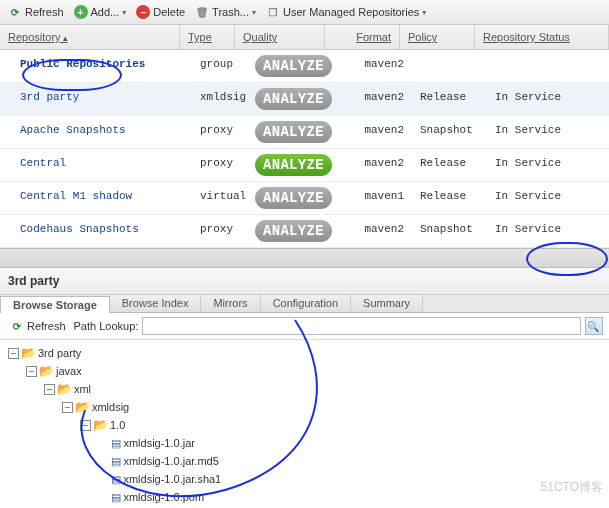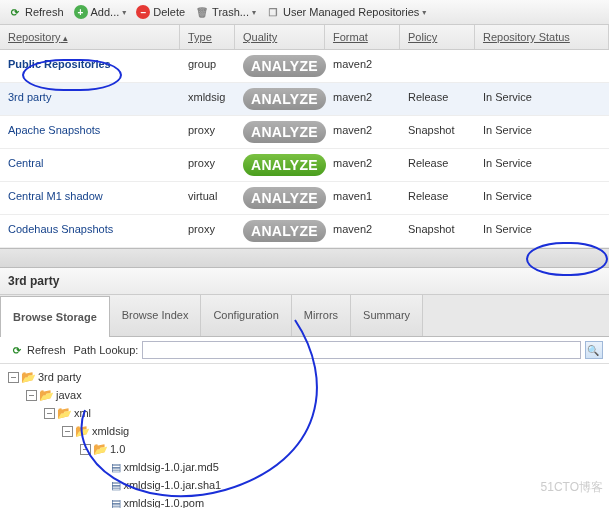--- a/index.html
+++ b/index.html
@@ -11,34 +11,34 @@
 .ic-refresh { color: #2a8a2a; }
 .ic-add { background: #4caf50; color: #fff; }
 .ic-del { background: #e53935; color: #fff; }
 .ic-trash { color: #888; }
 .ic-repo { color: #888; }
 .grid-head { display: flex; background: linear-gradient(#f4f4f4,#e8e8e8); border-bottom: 1px solid #ccc; }
 .grid-head .col { padding: 6px 8px; border-right: 1px solid #d0d0d0; color: #555; font-weight: normal; text-decoration: underline; }
 .col-repo { width: 180px; color:#15428b; }
 .col-type { width: 55px; }
 .col-qual { width: 90px; }
-.col-fmt { width: 75px; }
+.col-fmt { width: 75px; text-align: right; }
 .col-pol { width: 75px; }
 .col-stat { flex: 1; }
 .sort-asc { color:#15428b; }
 .sort-asc::after { content: " ▴"; font-size: 9px; }
-.row { display: flex; border-bottom: 1px solid #ededed; padding: 5px 0; line-height: 18px; }
+.row { display: flex; border-bottom: 1px solid #ededed; padding: 5px 12px; line-height: 18px; font-family: Liberation Mono, monospace; }
 .row.sel { background: #eef3fa; }
 .row .cell { padding: 0 8px; }
 .analyze { display: inline-block; background: linear-gradient(#b0b0b0,#909090); color: #fff; font-size: 14px; font-weight: bold; padding: 2px 8px; border-radius: 11px; letter-spacing: 0.3px; }
 .analyze.green { background: linear-gradient(#7ac142,#4a9e1e); }
 .splitter { height: 20px; background: linear-gradient(#e6e6e6,#d8d8d8); border-top:1px solid #bbb; border-bottom:1px solid #bbb; }
 .detail-title { padding: 6px 8px; font-weight: bold; font-size: 12px; color: #333; background: linear-gradient(#f9f9f9,#ececec); border-bottom: 1px solid #ccc; }
 .tabs { display: flex; background: #e8e8e8; border-bottom: 1px solid #bbb; }
-.tab { padding: 14px 12px; border-right: 1px solid #ccc; color: #555; cursor: pointer; background: linear-gradient(#f0f0f0,#e0e0e0);}
+.tab { padding: 2px 12px; border-right: 1px solid #ccc; color: #555; cursor: pointer; background: linear-gradient(#f0f0f0,#e0e0e0);}
 .tab.active { background: #fff; font-weight: bold; border-top: 1px solid #bbb; border-left: 1px solid #bbb; border-right:1px solid #bbb; position:relative; top:1px;}
 .pathbar { display: flex; align-items: center; gap: 4px; padding: 4px 6px; border-bottom: 1px solid #ddd; }
 .pathbar input { flex: 1; border: 1px solid #b5b8c8; padding: 2px 4px; font-size: 11px; }
 .lookup-btn { display:inline-flex; align-items:center; justify-content:center; width:18px; height:18px; border:1px solid #a0b8d8; background:linear-gradient(#eaf2fb,#d0e2f5); color:#2a6ab0; font-size:10px; cursor:pointer;}
 .tree { padding: 4px 8px 12px 8px; }
 .tree-row { display: flex; align-items: center; gap: 2px; padding: 1px 0; line-height: 16px; }
 .toggle { width: 11px; height: 11px; border: 1px solid #888; display: inline-flex; align-items:center; justify-content:center; font-size: 9px; color:#444; background:#fff; cursor:pointer;}
 .spacer { display:inline-block; width:16px; }
 .folder { color: #c9a43b; }
 .folder::before { content: "📁"; font-size:12px; }
@@ -138,22 +138,22 @@
     </div>
   </div>
 
 <div class="splitter"></div>
 
 <div class="detail-title">3rd party</div>
 
 <div class="tabs" id="tabs">
     <div class="tab active">Browse Storage</div>
     <div class="tab">Browse Index</div>
+    <div class="tab">Mirrors</div>
     <div class="tab">Configuration</div>
-    <div class="tab">Mirrors</div>
     <div class="tab">Summary</div>
   </div>
 
 <div class="pathbar">
   <div class="tbtn">
       <span class="ic ic-refresh">⟳</span>
       <span>Refresh</span>
     </div>
   <span>Path Lookup:</span>
   <input type="text" value="" style="">
@@ -188,20 +188,30 @@
       <span>xmldsig</span>
     </div>
     <div class="tree-row">
       <span class="spacer"></span>
       <span class="spacer"></span>
       <span class="spacer"></span>
       <span class="spacer"></span>
       <span class="toggle">–</span>
       <span class="folder open"></span> 
       <span>1.0</span>
+    </div>
+    <div class="tree-row">
+      <span class="spacer"></span>
+      <span class="spacer"></span>
+      <span class="spacer"></span>
+      <span class="spacer"></span>
+      <span class="spacer"></span>
+      <span class="spacer" style="width:11px"></span>
+      <span class="file"></span> 
+      <span>xmldsig-1.0.jar</span>
     </div>
     <div class="tree-row">
       <span class="spacer"></span>
       <span class="spacer"></span>
       <span class="spacer"></span>
       <span class="spacer"></span>
       <span class="spacer"></span>
       <span class="spacer" style="width:11px"></span>
       <span class="file"></span> 
       <span>xmldsig-1.0.jar.md5</span>

